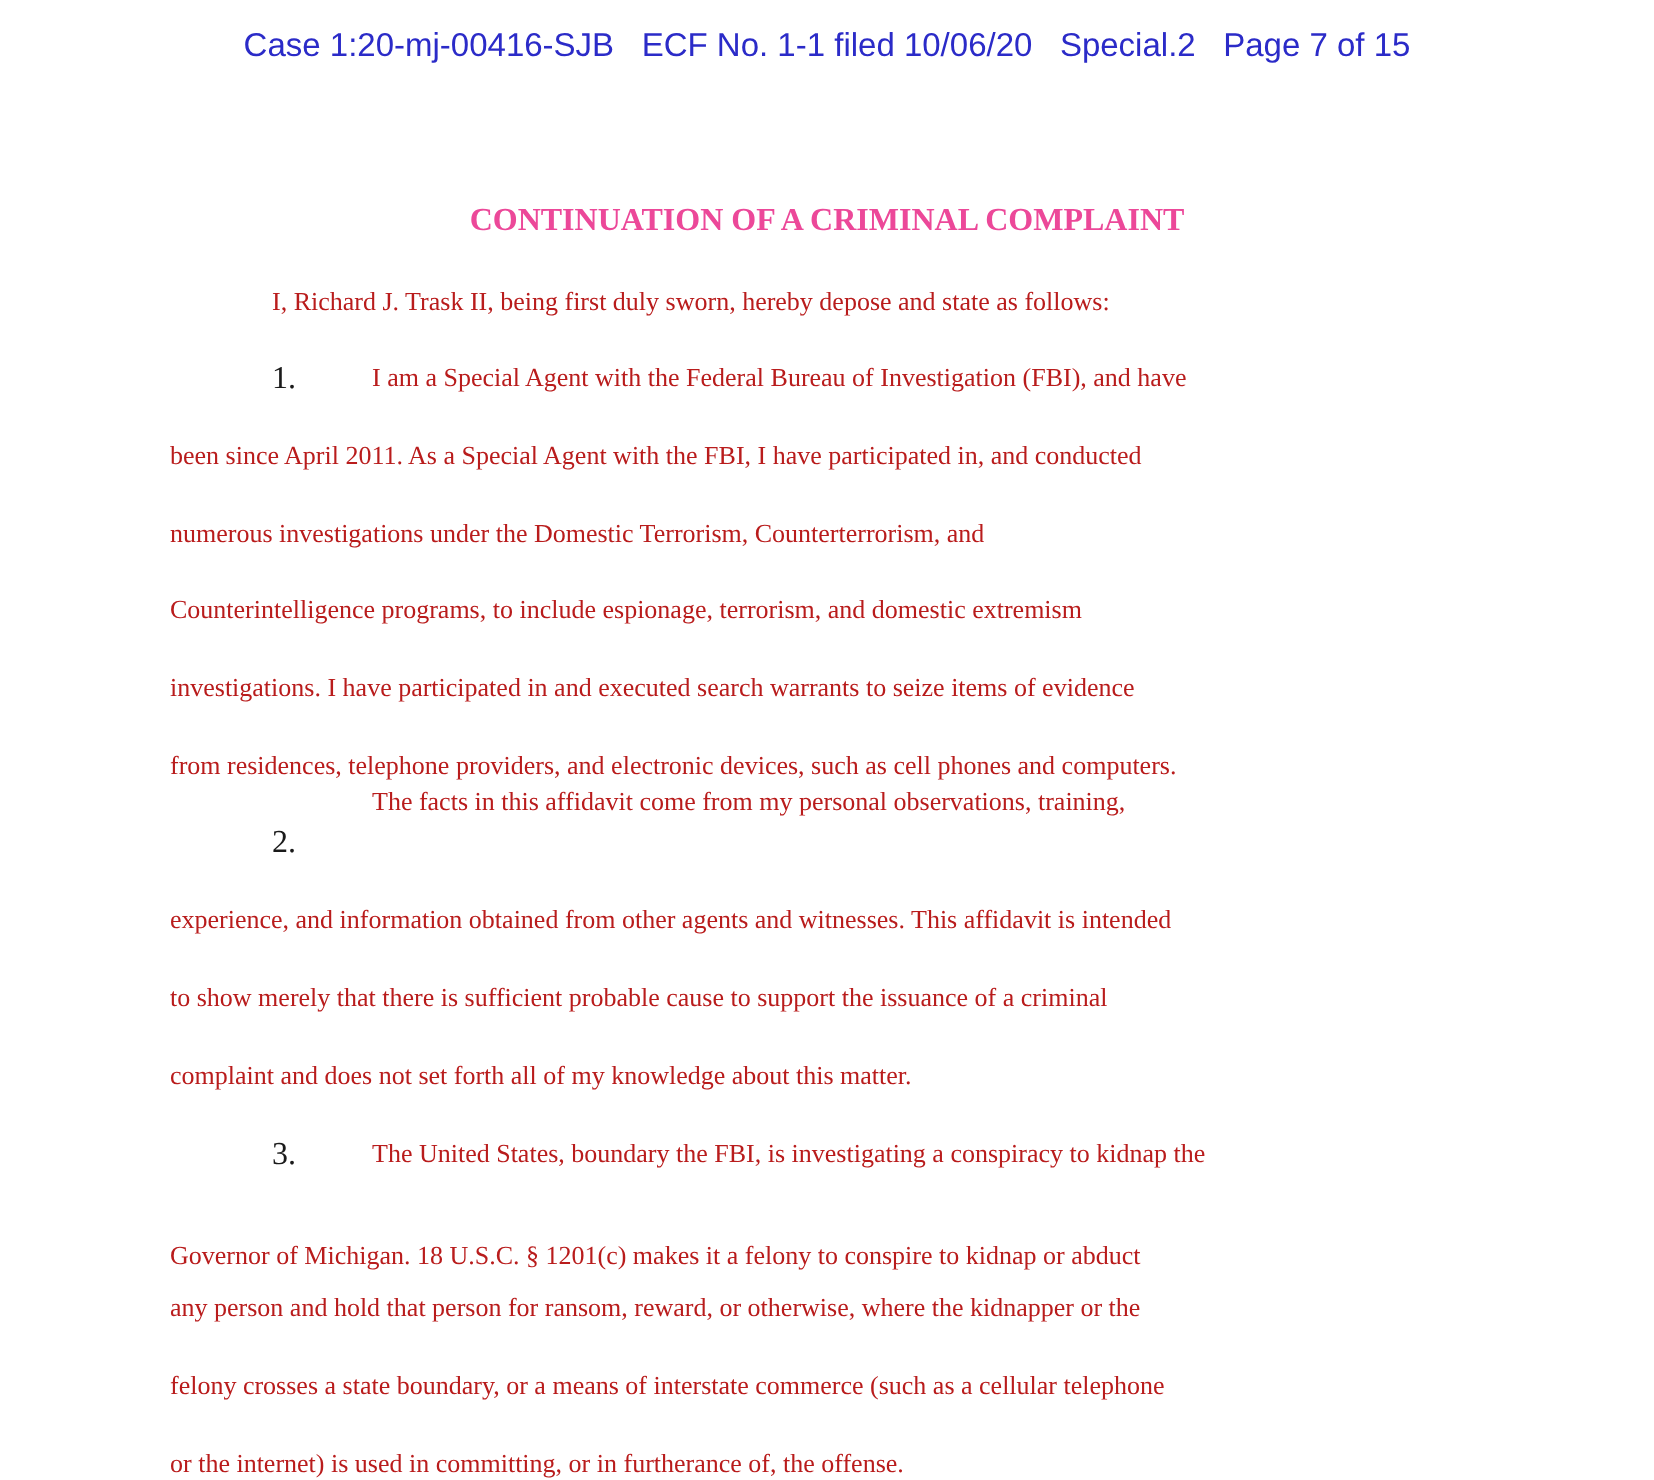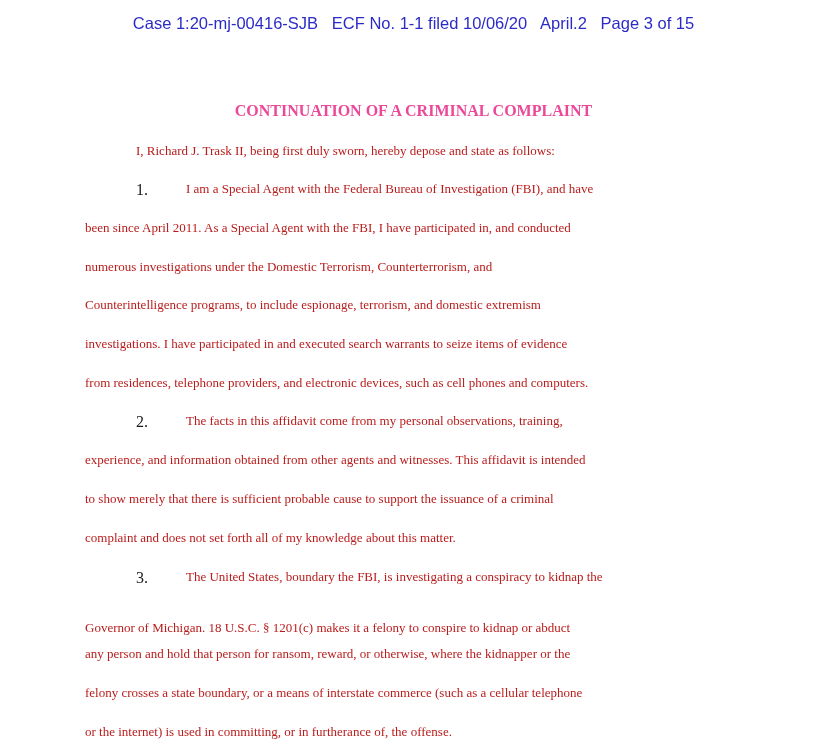--- a/index.html
+++ b/index.html
@@ -10,36 +10,36 @@
     font-family:"Liberation Serif", serif; font-weight:bold; font-size:16px; color:#ec4899; }
   .line { position:absolute; left:85px; font-family:"Liberation Serif", serif; font-size:13px;
     color:#b91c1c; white-space:nowrap; }
   .num { position:absolute; left:136px; font-family:"Liberation Serif", serif; font-size:16px; color:#1a1a1a; }
   .ind { left:186px; }
   .intro { left:136px; }
 </style>
 </head>
 <body>
 
-<div class="header"><span>Case 1:20-mj-00416-SJB</span>   <span>ECF No. 1-1 filed 10/06/20</span>   <span>April.2</span>   <span>Page 3 of 15</span></div>
+<div class="header"><span>Case 1:20-mj-00416-SJB</span>   <span>ECF No. 1-1 filed 10/06/20</span>   <span>Special.2</span>   <span>Page 7 of 15</span></div>
 
 <div class="title">CONTINUATION OF A CRIMINAL COMPLAINT</div>
 
 <div class="line intro" style="top:143px">I, Richard J. Trask II, being first duly sworn, hereby depose and state as follows:</div>
 
 <div class="num" style="top:181px">1.</div>
 <div class="line ind" style="top:181px">I am a Special Agent with the Federal Bureau of Investigation (FBI), and have</div>
 <div class="line" style="top:220px">been since April 2011.  As a Special Agent with the FBI, I have participated in, and conducted</div>
 <div class="line" style="top:259px">numerous investigations under the Domestic Terrorism, Counterterrorism, and</div>
 <div class="line" style="top:297px">Counterintelligence programs, to include espionage, terrorism, and domestic extremism</div>
 <div class="line" style="top:336px">investigations.  I have participated in and executed search warrants to seize items of evidence</div>
 <div class="line" style="top:375px">from residences, telephone providers, and electronic devices, such as cell phones and computers.</div>
 
 <div class="num" style="top:413px">2.</div>
-<div class="line ind" style="top:413px">The facts in this affidavit come from my personal observations, training,</div>
+<div class="line ind" style="top:393px">The facts in this affidavit come from my personal observations, training,</div>
 <div class="line" style="top:452px">experience, and information obtained from other agents and witnesses. This affidavit is intended</div>
 <div class="line" style="top:491px">to show merely that there is sufficient probable cause to support the issuance of a criminal</div>
 <div class="line" style="top:530px">complaint and does not set forth all of my knowledge about this matter.</div>
 
 <div class="num" style="top:569px">3.</div>
 <div class="line ind" style="top:569px">The United States, boundary the FBI, is investigating a conspiracy to kidnap the</div>
 <div class="line" style="top:620px">Governor of Michigan. 18 U.S.C. § 1201(c) makes it a felony to conspire to kidnap or abduct</div>
 <div class="line" style="top:646px">any person and hold that person for ransom, reward, or otherwise, where the kidnapper or the</div>
 <div class="line" style="top:685px">felony crosses a state boundary, or a means of interstate commerce (such as a cellular telephone</div>
 <div class="line" style="top:724px">or the internet) is used in committing, or in furtherance of, the offense.</div>

